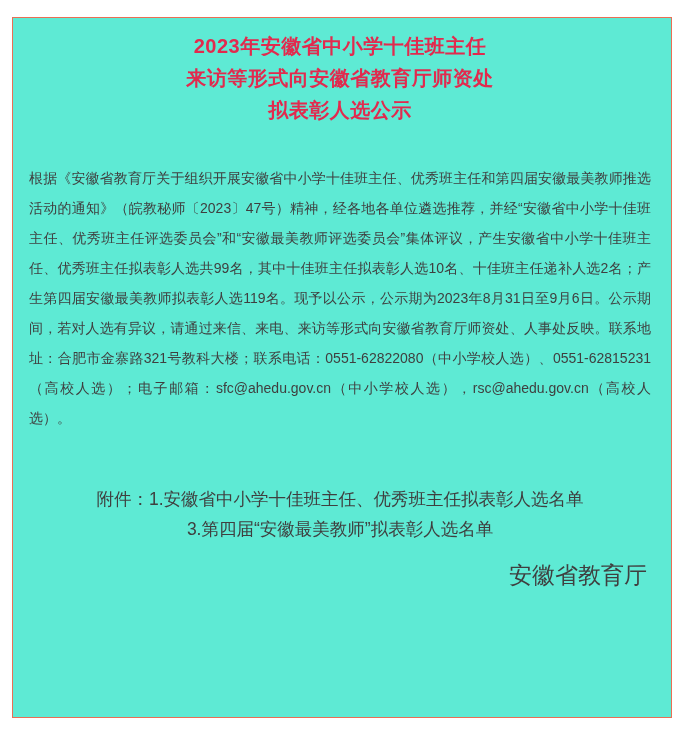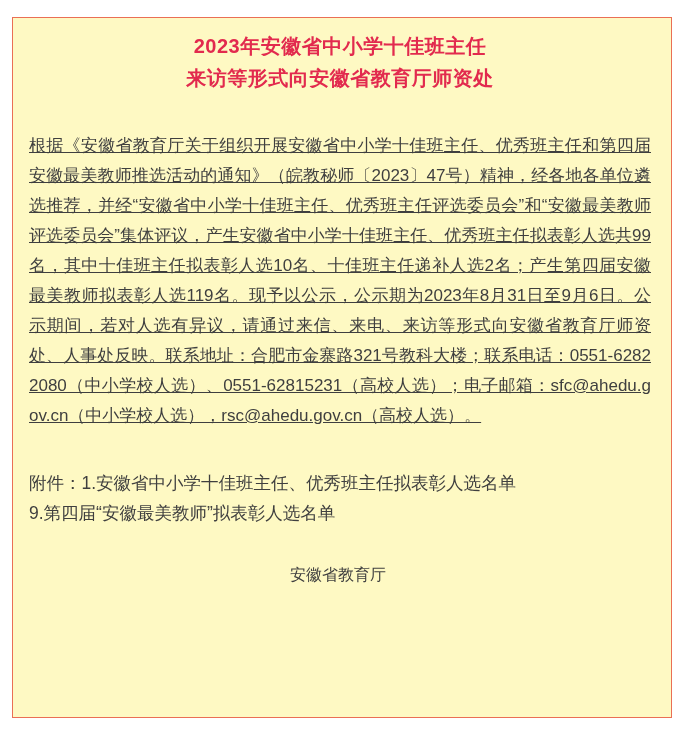--- a/index.html
+++ b/index.html
@@ -16,74 +16,75 @@
     background: #ffffff;
     overflow: hidden;
   }
   .frame {
     position: absolute;
     left: 12px;
     top: 17px;
     width: 660px;
     height: 701px;
     border: 1px solid #ea6f55;
-    background: #fef9c3;
+    background: #5eead4;
     padding: 12px 20px 4px 16px;
   }
   .title-block {
     text-align: center;
   }
   .title-line {
     font-size: 20px;
     line-height: 32px;
     font-weight: 700;
     color: #e22a4e;
     letter-spacing: 0.5px;
   }
   .body-paragraph {
     margin-top: 37px;
-    font-size: 17px;
+    font-size: 14px;
     line-height: 30px;
     color: #3f3f3f;
     text-align: justify;
     text-justify: inter-character;
     word-break: break-all;
-    text-decoration: underline;
   }
   .attachment-block {
-    margin-top: 37px;
+    margin-top: 51px;
     font-size: 17.5px;
     line-height: 30px;
     color: #3f3f3f;
+    text-align: center;
   }
   .signature-block {
-    margin-top: 32px;
-    text-align: center;
+    margin-top: 16px;
+    text-align: right;
     padding-right: 4px;
-    font-size: 16px;
+    font-size: 23px;
     line-height: 30px;
     color: #3f3f3f;
   }
 </style>
 </head>
 <body>
 
 <div class="page">
   <div class="frame">
 
     <div class="title-block">
       <div class="title-line">2023年安徽省中小学十佳班主任</div>
       <div class="title-line">来访等形式向安徽省教育厅师资处</div>
+      <div class="title-line">拟表彰人选公示</div>
     </div>
 
     <p class="body-paragraph">根据《安徽省教育厅关于组织开展安徽省中小学十佳班主任、优秀班主任和第四届安徽最美教师推选活动的通知》（皖教秘师〔2023〕47号）精神，经各地各单位遴选推荐，并经“安徽省中小学十佳班主任、优秀班主任评选委员会”和“安徽最美教师评选委员会”集体评议，产生安徽省中小学十佳班主任、优秀班主任拟表彰人选共99名，其中十佳班主任拟表彰人选10名、十佳班主任递补人选2名；产生第四届安徽最美教师拟表彰人选119名。现予以公示，公示期为2023年8月31日至9月6日。公示期间，若对人选有异议，请通过来信、来电、来访等形式向安徽省教育厅师资处、人事处反映。联系地址：合肥市金寨路321号教科大楼；联系电话：0551-62822080（中小学校人选）、0551-62815231（高校人选）；电子邮箱：sfc@ahedu.gov.cn（中小学校人选），rsc@ahedu.gov.cn（高校人选）。</p>
 
     <div class="attachment-block">
       <div>附件：1.安徽省中小学十佳班主任、优秀班主任拟表彰人选名单</div>
-      <div>9.第四届“安徽最美教师”拟表彰人选名单</div>
+      <div>3.第四届“安徽最美教师”拟表彰人选名单</div>
     </div>
 
     <div class="signature-block">
       <div>安徽省教育厅</div>
     </div>
 
   </div>
 </div>
 
 </body></html>

